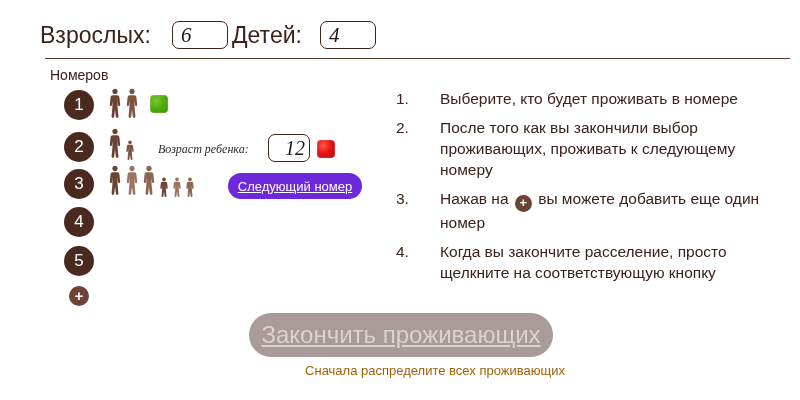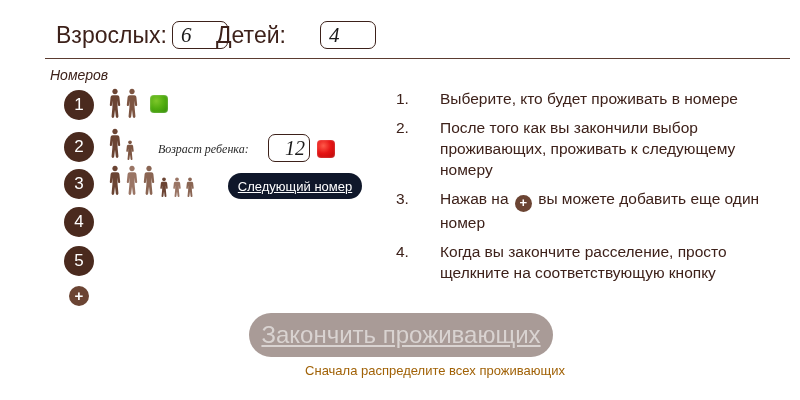--- a/index.html
+++ b/index.html
@@ -22,22 +22,22 @@
     left: 0; top: 0;
     width: 800px;
     height: 58px;
   }
   .hdr-label {
     position: absolute;
     font-size: 23px;
     color: #3d211a;
     white-space: nowrap;
   }
-  #adults-label { left: 40px; top: 22px; margin-left: 16px; }
-  #children-label { left: 216px; top: 22px; }
+  #adults-label { left: 40px; top: 22px; }
+  #children-label { left: 232px; top: 22px; }
 
   .num-box {
     position: absolute;
     width: 56px;
     height: 28px;
     border: 1.6px solid #3d211a;
     border-radius: 7px;
     background: #fff;
     box-sizing: border-box;
     font-family: "Liberation Serif", serif;
@@ -60,21 +60,20 @@
     border-top: 1.4px solid #5b3b30;
   }
 
   
   #rooms-caption {
     position: absolute;
     left: 50px;
     top: 67px;
     font-size: 14px;
     color: #3d211a;
-    font-style: italic;
   }
 
   .room-circle {
     position: absolute;
     width: 30px;
     height: 30px;
     border-radius: 50%;
     background: #4a2a1e;
     color: #ffffff;
     font-size: 17px;
@@ -165,21 +164,21 @@
 
   
   #next-room-button {
     position: absolute;
     left: 228px;
     top: 173px;
     width: 134px;
     height: 26px;
     border: none;
     border-radius: 13px;
-    background: #0f172a;
+    background: #6d28d9;
     color: #ffffff;
     font-family: "Liberation Sans", sans-serif;
     font-size: 13px;
     text-decoration: underline;
     cursor: pointer;
     padding: 0;
   }
 
   
   #instructions {

